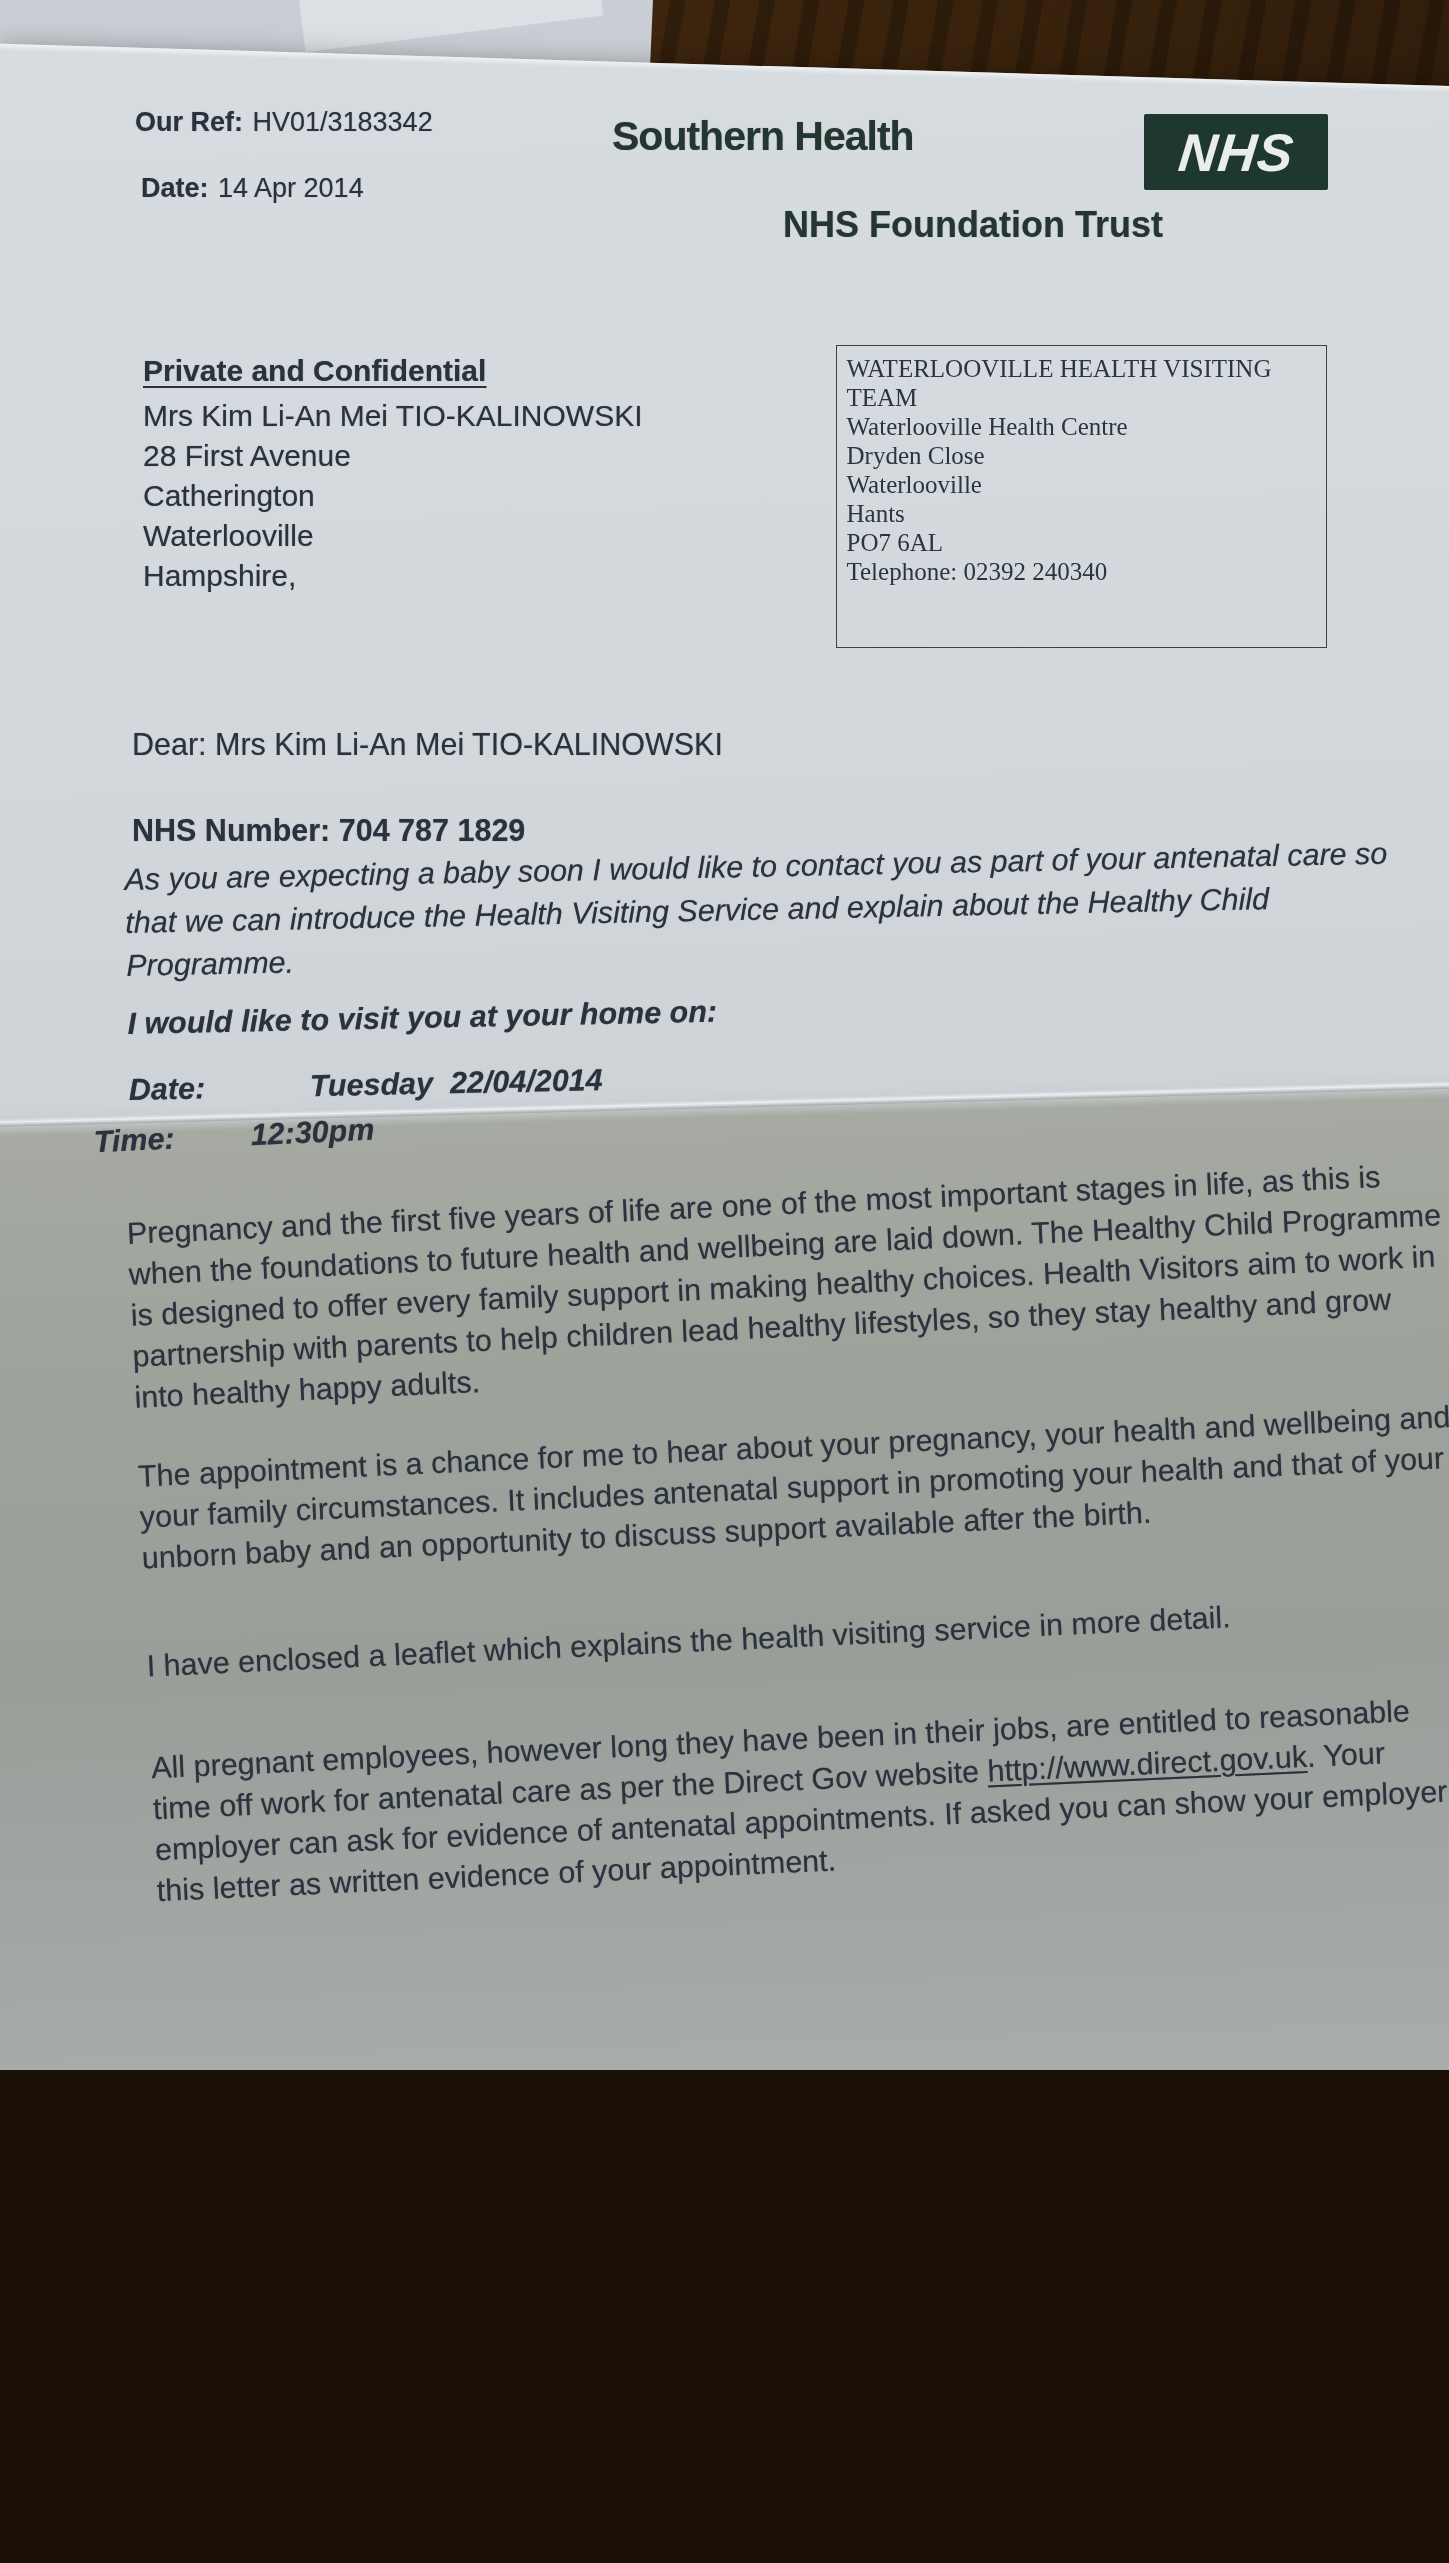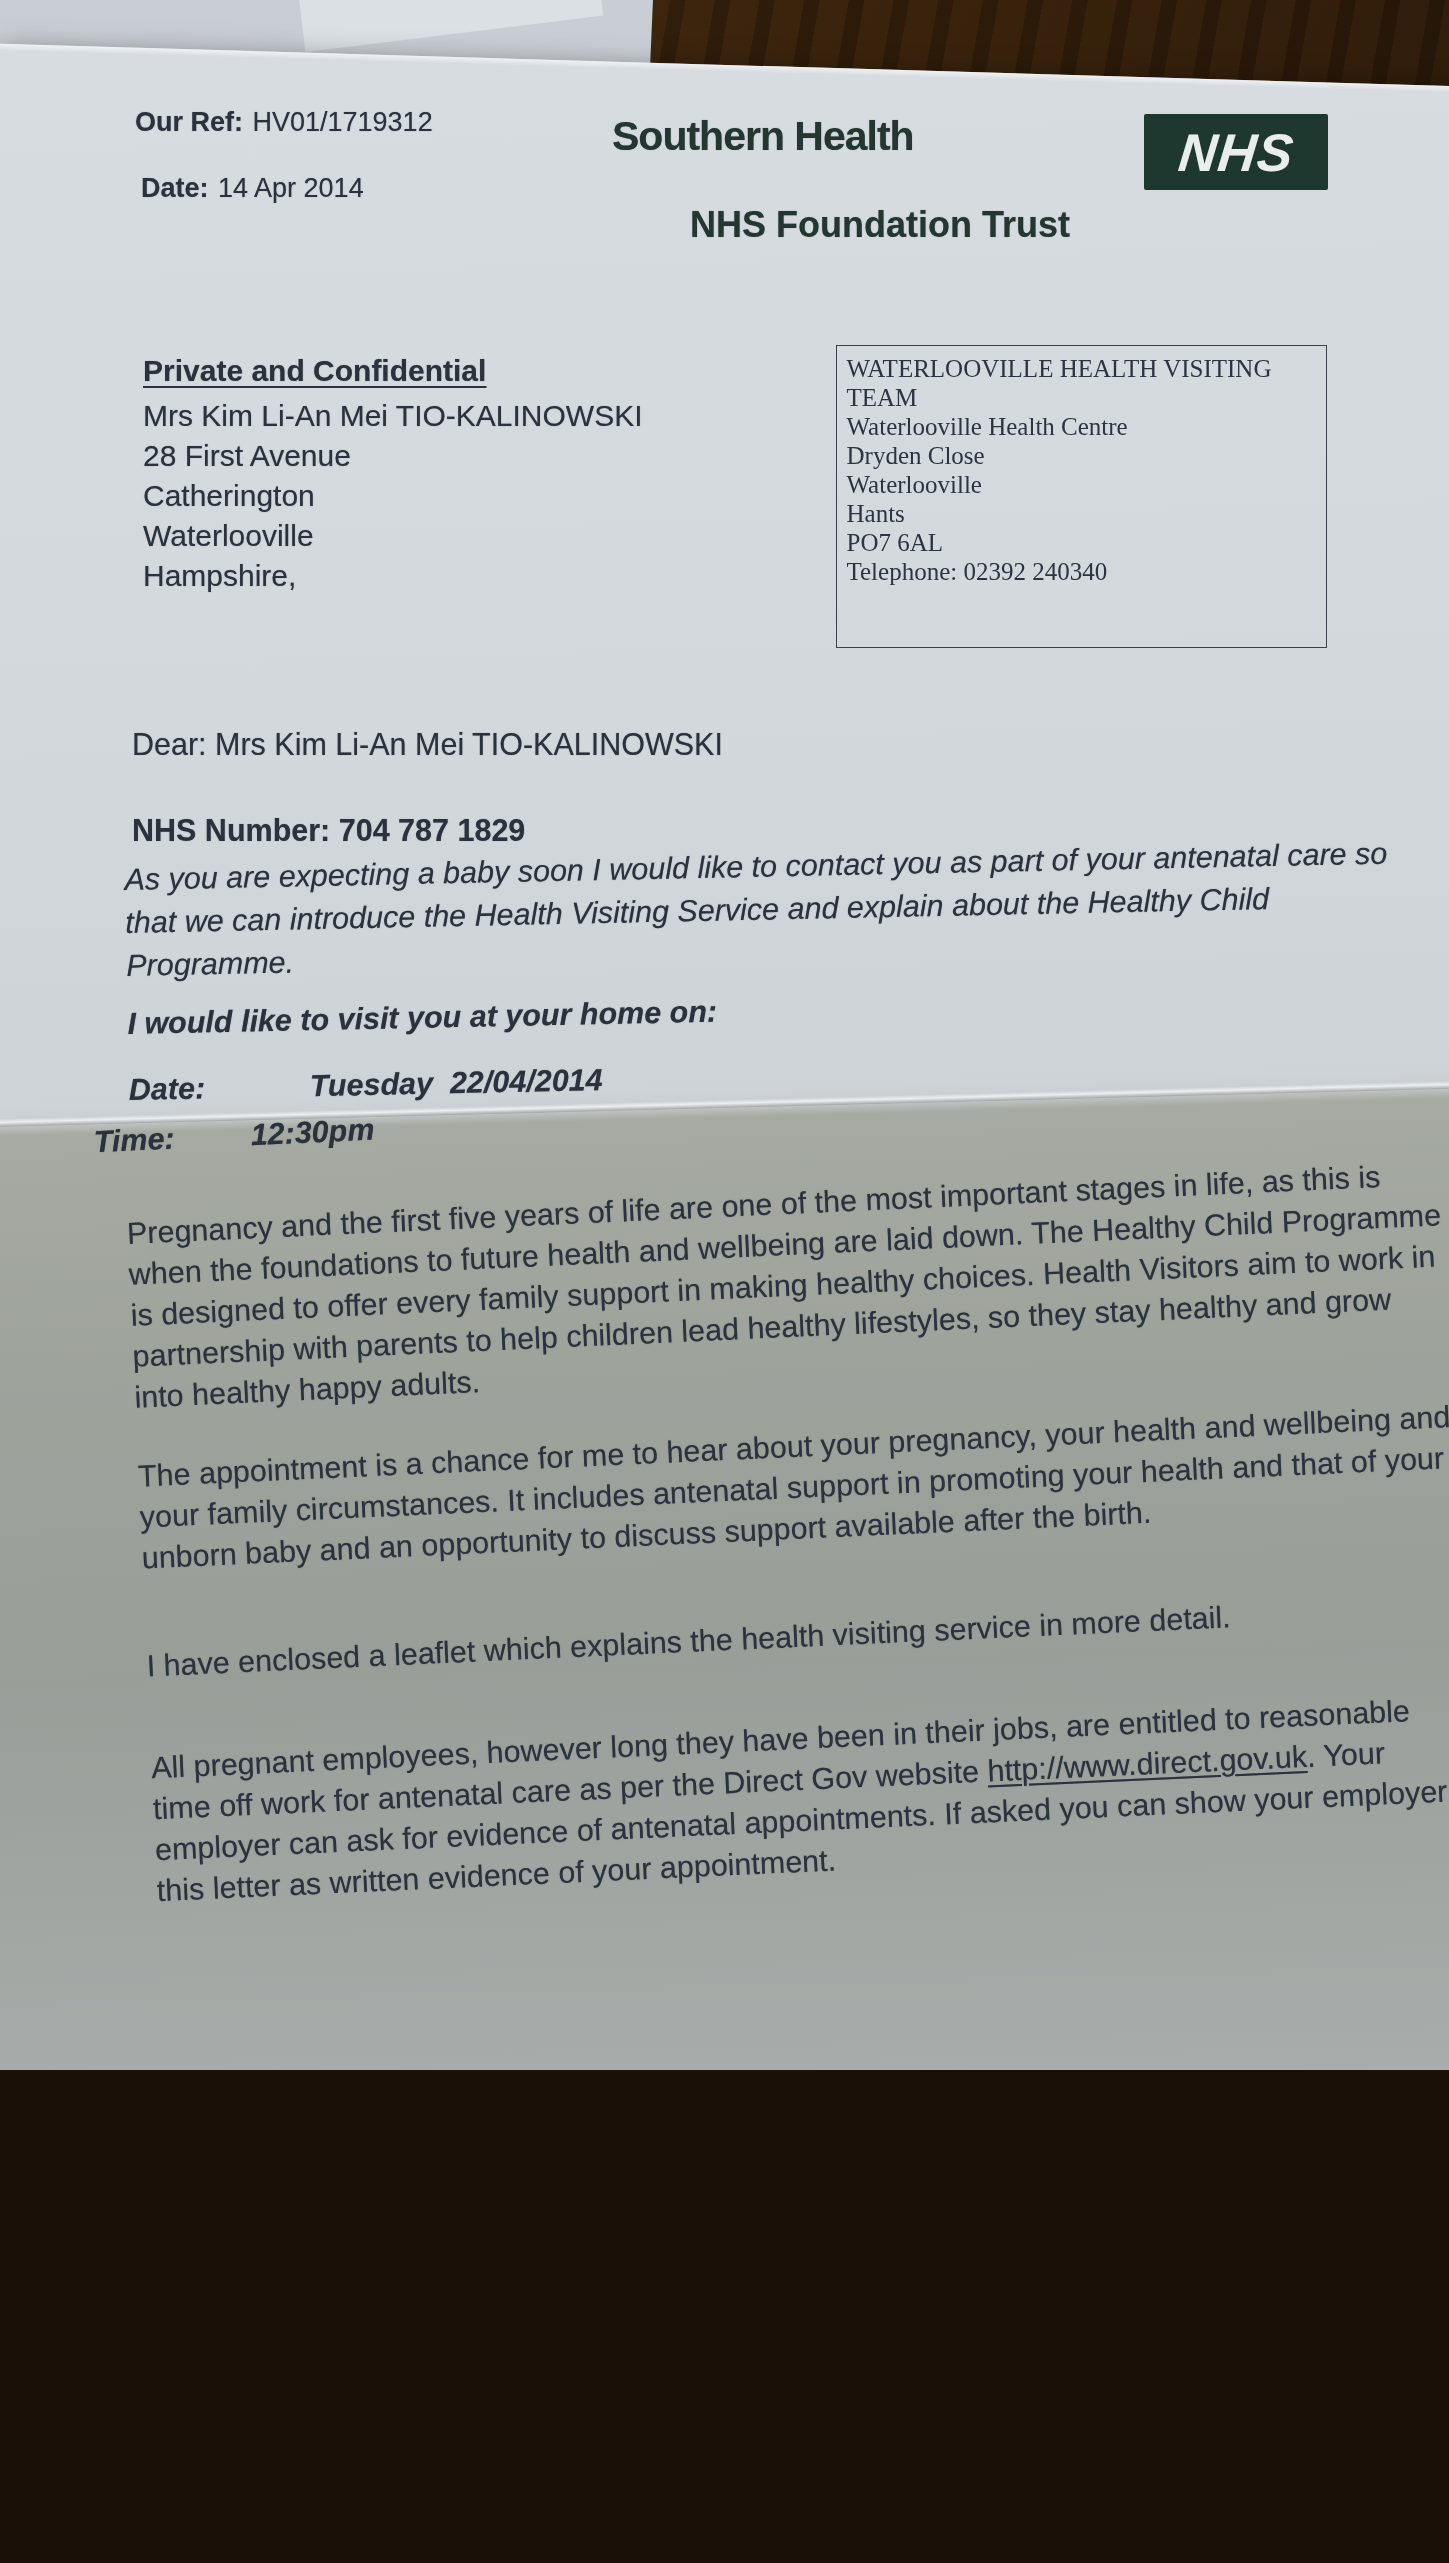--- a/index.html
+++ b/index.html
@@ -55,21 +55,21 @@
   .ref-row,.date-row{position:absolute;display:flex;gap:9.5px;font-size:27px;}
   .ref-row{left:135px;top:69px;}
   .date-row{left:141px;top:135px;}
   .lbl{font-weight:bold;}
   .brand-name{position:absolute;left:612px;top:75px;font-size:41px;font-weight:600;
     letter-spacing:-1px;color:#243630;}
   .nhs-box{position:absolute;left:1144px;top:76px;width:184px;height:76px;background:#1e372f;
     display:flex;align-items:center;justify-content:center;border-radius:1.9px;}
   .nhs-box span{color:#e9edec;font-weight:bold;font-style:italic;font-size:53px;
     transform:skewX(-6deg);letter-spacing:1px;}
-  .brand-subtitle{position:absolute;left:690px;top:166px;width:496px;text-align:left;
+  .brand-subtitle{position:absolute;left:667px;top:166px;width:496px;text-align:right;
     font-size:36px;font-weight:bold;color:#243630;}
   .confidential{position:absolute;left:143px;top:316px;font-size:30px;font-weight:bold;
     text-decoration:underline;text-decoration-thickness:1.9px;text-underline-offset:4.8px;text-align:center;}
   .recipient{position:absolute;left:143px;top:358px;font-size:30px;line-height:40px;}
   .sender-box{position:absolute;left:836px;top:307px;width:491px;height:303px;box-sizing:border-box;
     border:1.9px solid #3a414c;padding:7.6px 9.5px;
     font-family:"Liberation Serif",serif;font-size:25px;line-height:29px;color:#2b3440;}
   .salutation{position:absolute;left:132px;top:689px;font-size:30.5px;}
   .nhs-number{position:absolute;left:132px;top:775px;font-size:30.5px;font-weight:bold;}
   .group-a{position:absolute;left:124px;top:820px;width:1278px;
@@ -101,21 +101,21 @@
   <div class="wood-table-bottom"></div>
 
   <div class="letter-wrap">
     <div class="letter">
       <div class="top-edge"></div>
       <div class="fold-crease"></div>
       <div class="bottom-edge"></div>
 
       <div class="ref-row soft">
         <span class="lbl">Our Ref:</span>
-        <span>HV01/1719312</span>
+        <span>HV01/3183342</span>
       </div>
       <div class="date-row soft">
         <span class="lbl">Date:</span>
         <span>14 Apr 2014</span>
       </div>
 
       <div class="brand-name soft">Southern Health</div>
       <div class="nhs-box">
         <span>NHS</span>
       </div>

